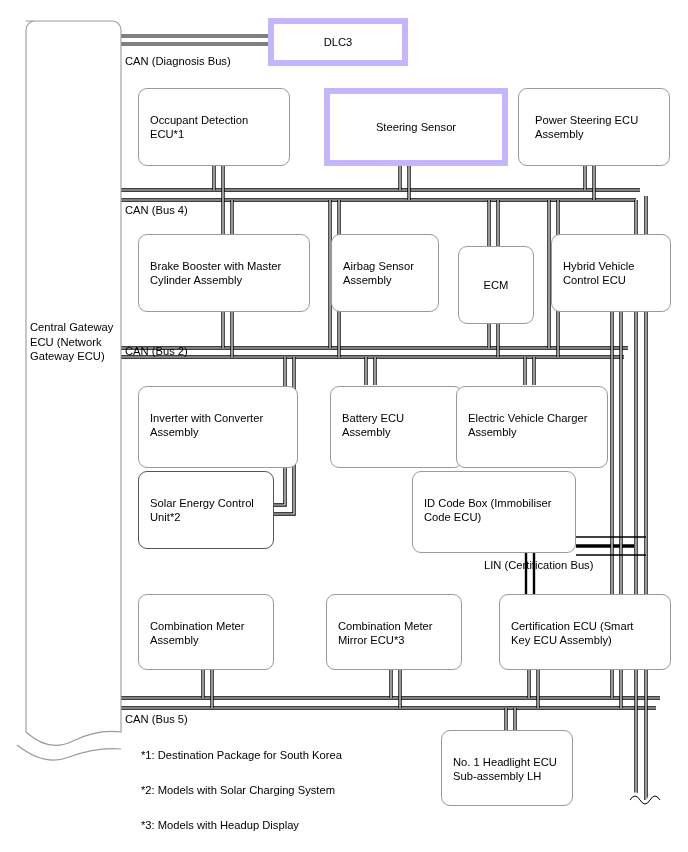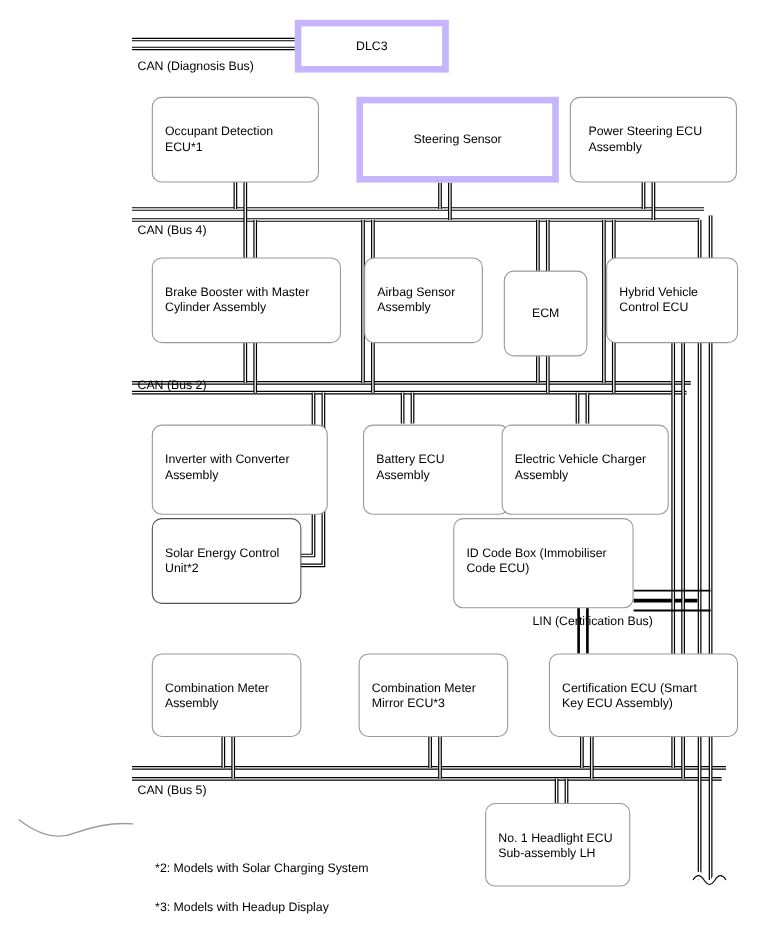--- a/index.html
+++ b/index.html
@@ -259,20 +259,28 @@
       <path d="M506,708 V730" stroke="#fff" stroke-width="1.2" fill="none"></path>
       <path d="M515,708 V730" stroke="#000" stroke-width="3.4" fill="none"></path>
       <path d="M515,708 V730" stroke="#fff" stroke-width="1.2" fill="none"></path>
     </g>
 
     <g>
       <path d="M17,745 q28,22 52,12 q28,-10 52,-8" stroke="#9a9a9a" stroke-width="1.2" fill="#fff"></path>
     </g>
   </svg>
 
+  <div class="gateway" style="left:16px; top:20px; width:106px; height:740px;">
+    <svg width="108" height="742" viewBox="0 0 108 742" style="position:absolute;left:0;top:0;">
+      <path d="M10,1 H96 a9,9 0 0 1 9,9 V712 q-24,-3 -48,9 q-24,12 -47,-9 V10 a9,9 0 0 1 9,-9 Z" fill="#ffffff" stroke="#9a9a9a" stroke-width="1.1"></path>
+    </svg>
+    <div class="gw-label">Central Gateway
+ECU (Network
+Gateway ECU)</div>
+  </div>
 
   <div class="node square center-text" style="left:268px; top:18px; width:140px; height:48px;">
     <span>DLC3</span>
   </div>
 
   <div class="node" style="left:138px; top:88px; width:152px; height:78px;">
     <span>Occupant Detection
 ECU*1</span>
   </div>
 
@@ -352,18 +360,19 @@
   <div class="bus-label" style="left:125px; top:54px;">CAN (Diagnosis Bus)</div>
 
   <div class="bus-label" style="left:125px; top:203px;">CAN (Bus 4)</div>
 
   <div class="bus-label" style="left:125px; top:344px;">CAN (Bus 2)</div>
 
   <div class="bus-label" style="left:484px; top:558px;">LIN (Certification Bus)</div>
 
   <div class="bus-label" style="left:125px; top:712px;">CAN (Bus 5)</div>
 
+  <div class="footnote" style="left:141px; top:748px;">*1: Destination Package for South Korea</div>
 
   <div class="footnote" style="left:141px; top:783px;">*2: Models with Solar Charging System</div>
 
   <div class="footnote" style="left:141px; top:818px;">*3: Models with Headup Display</div>
 
 </div>
 
 </body></html>

